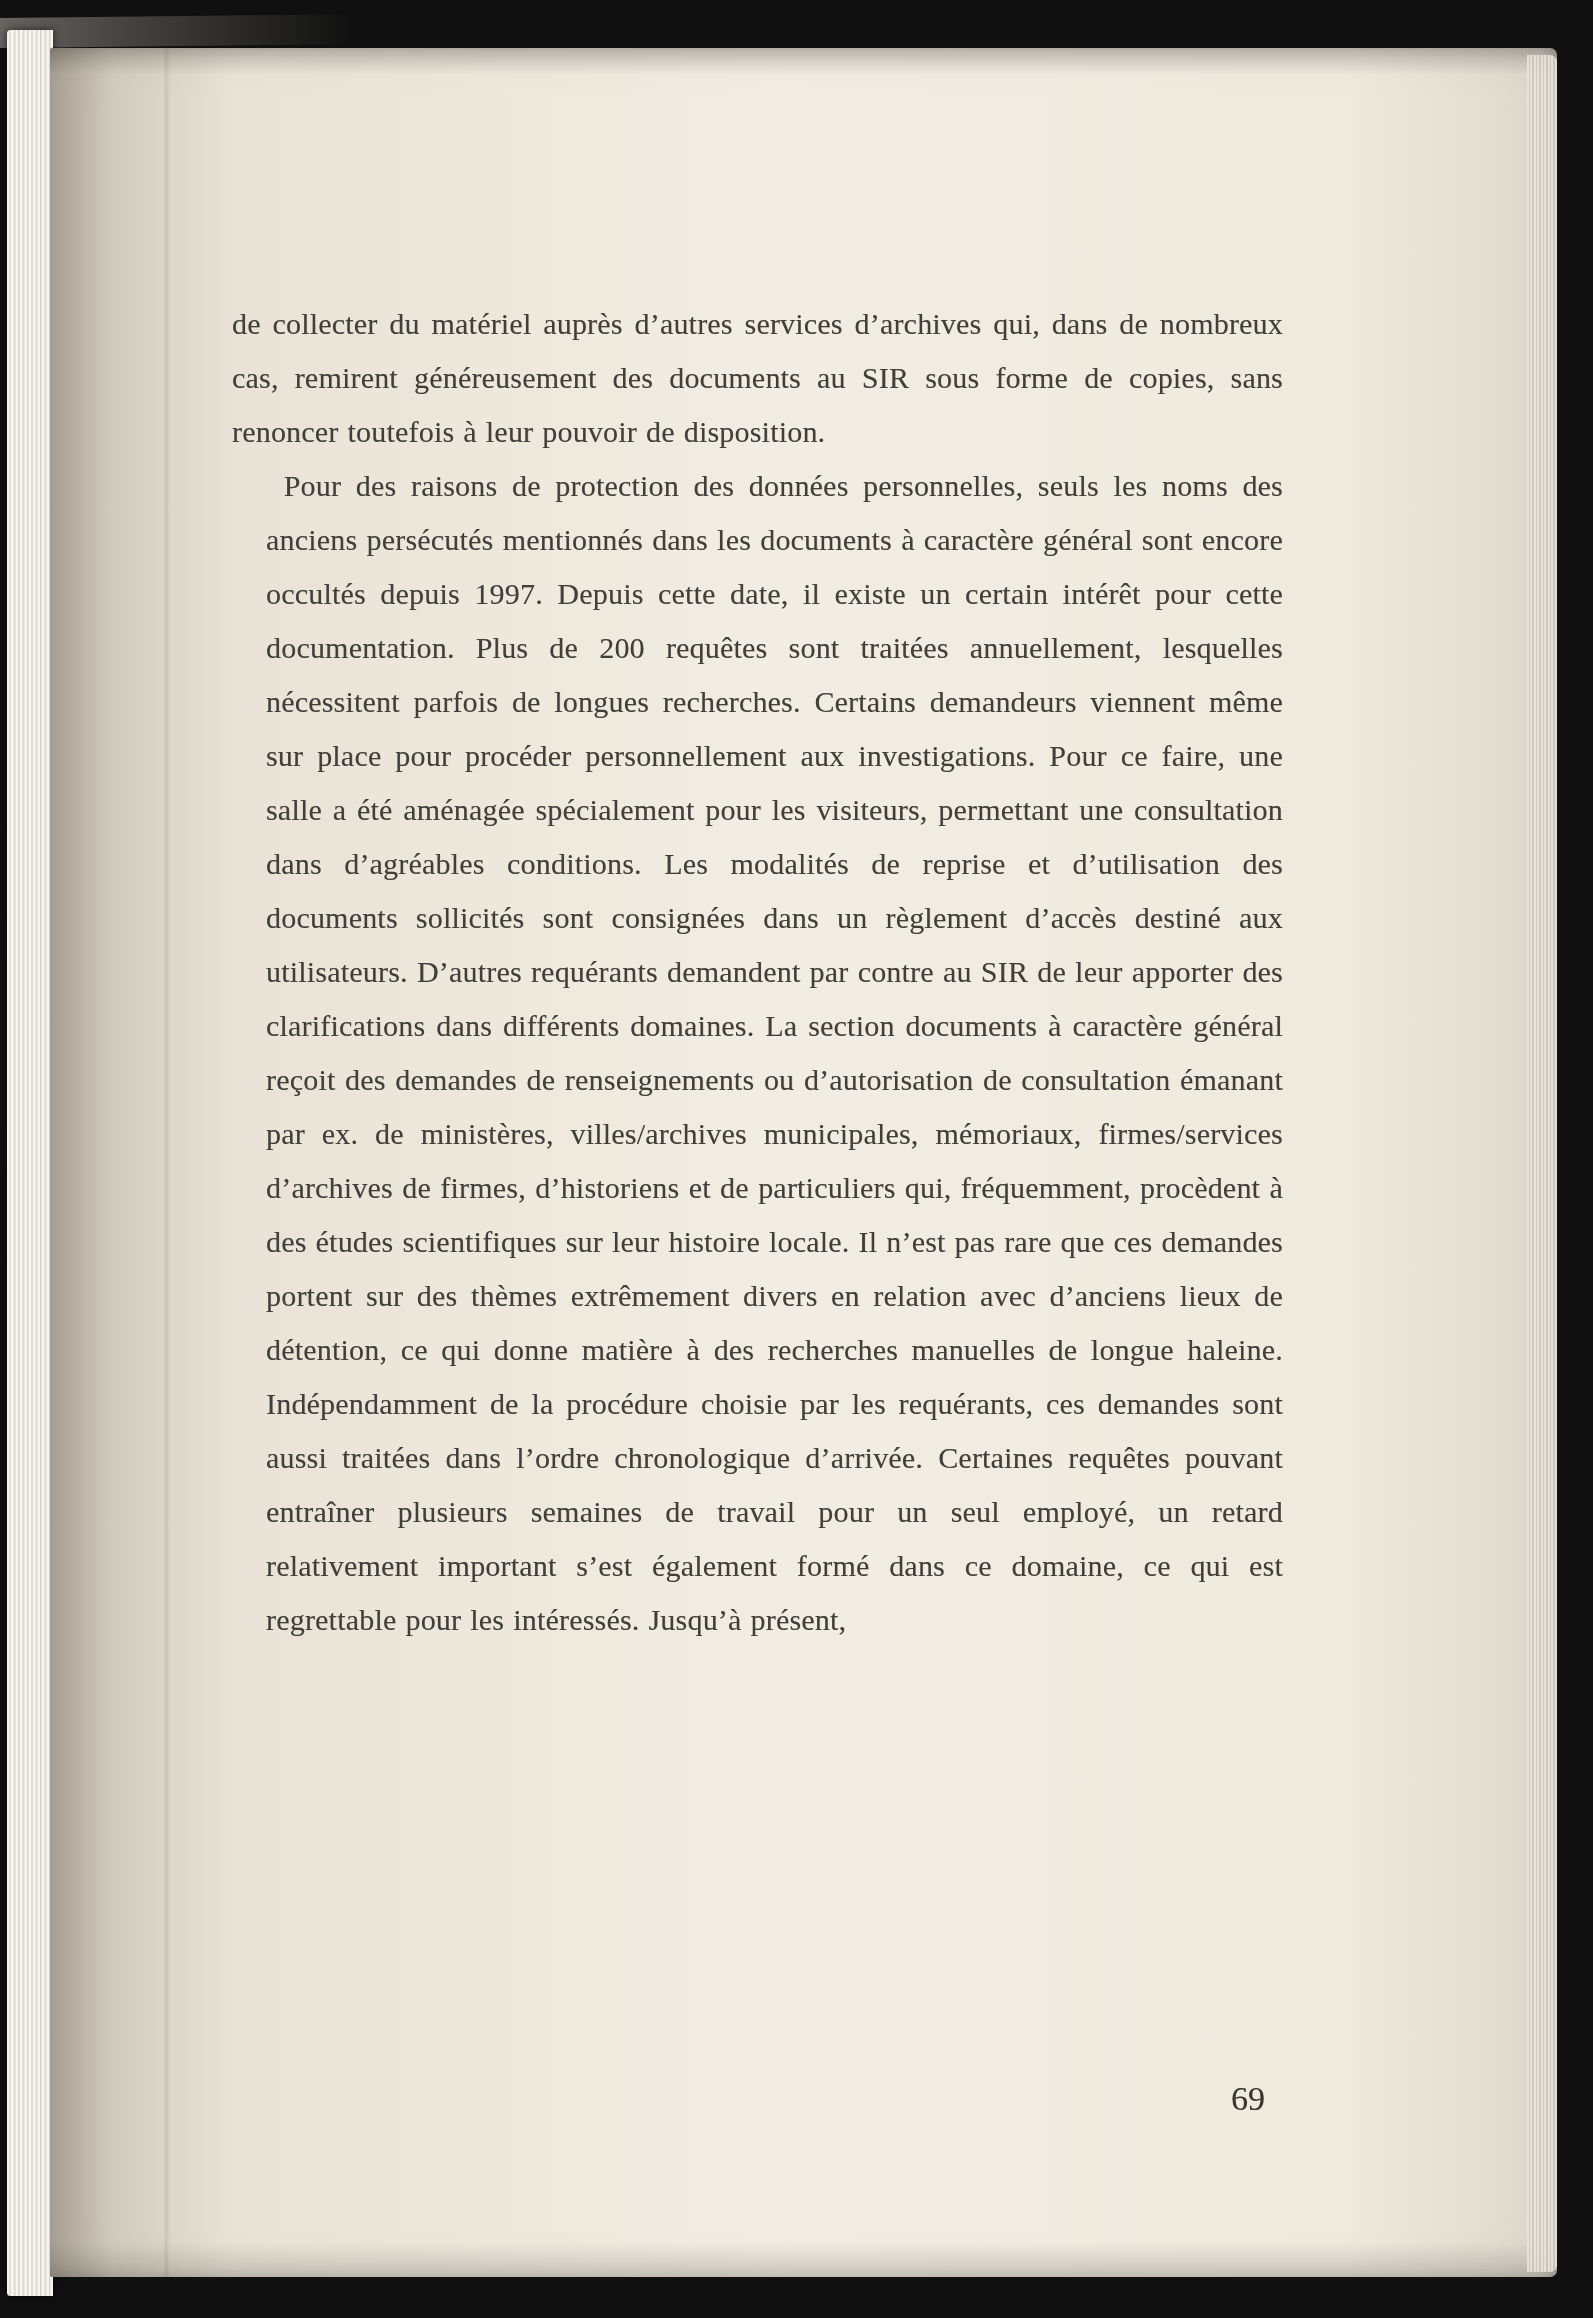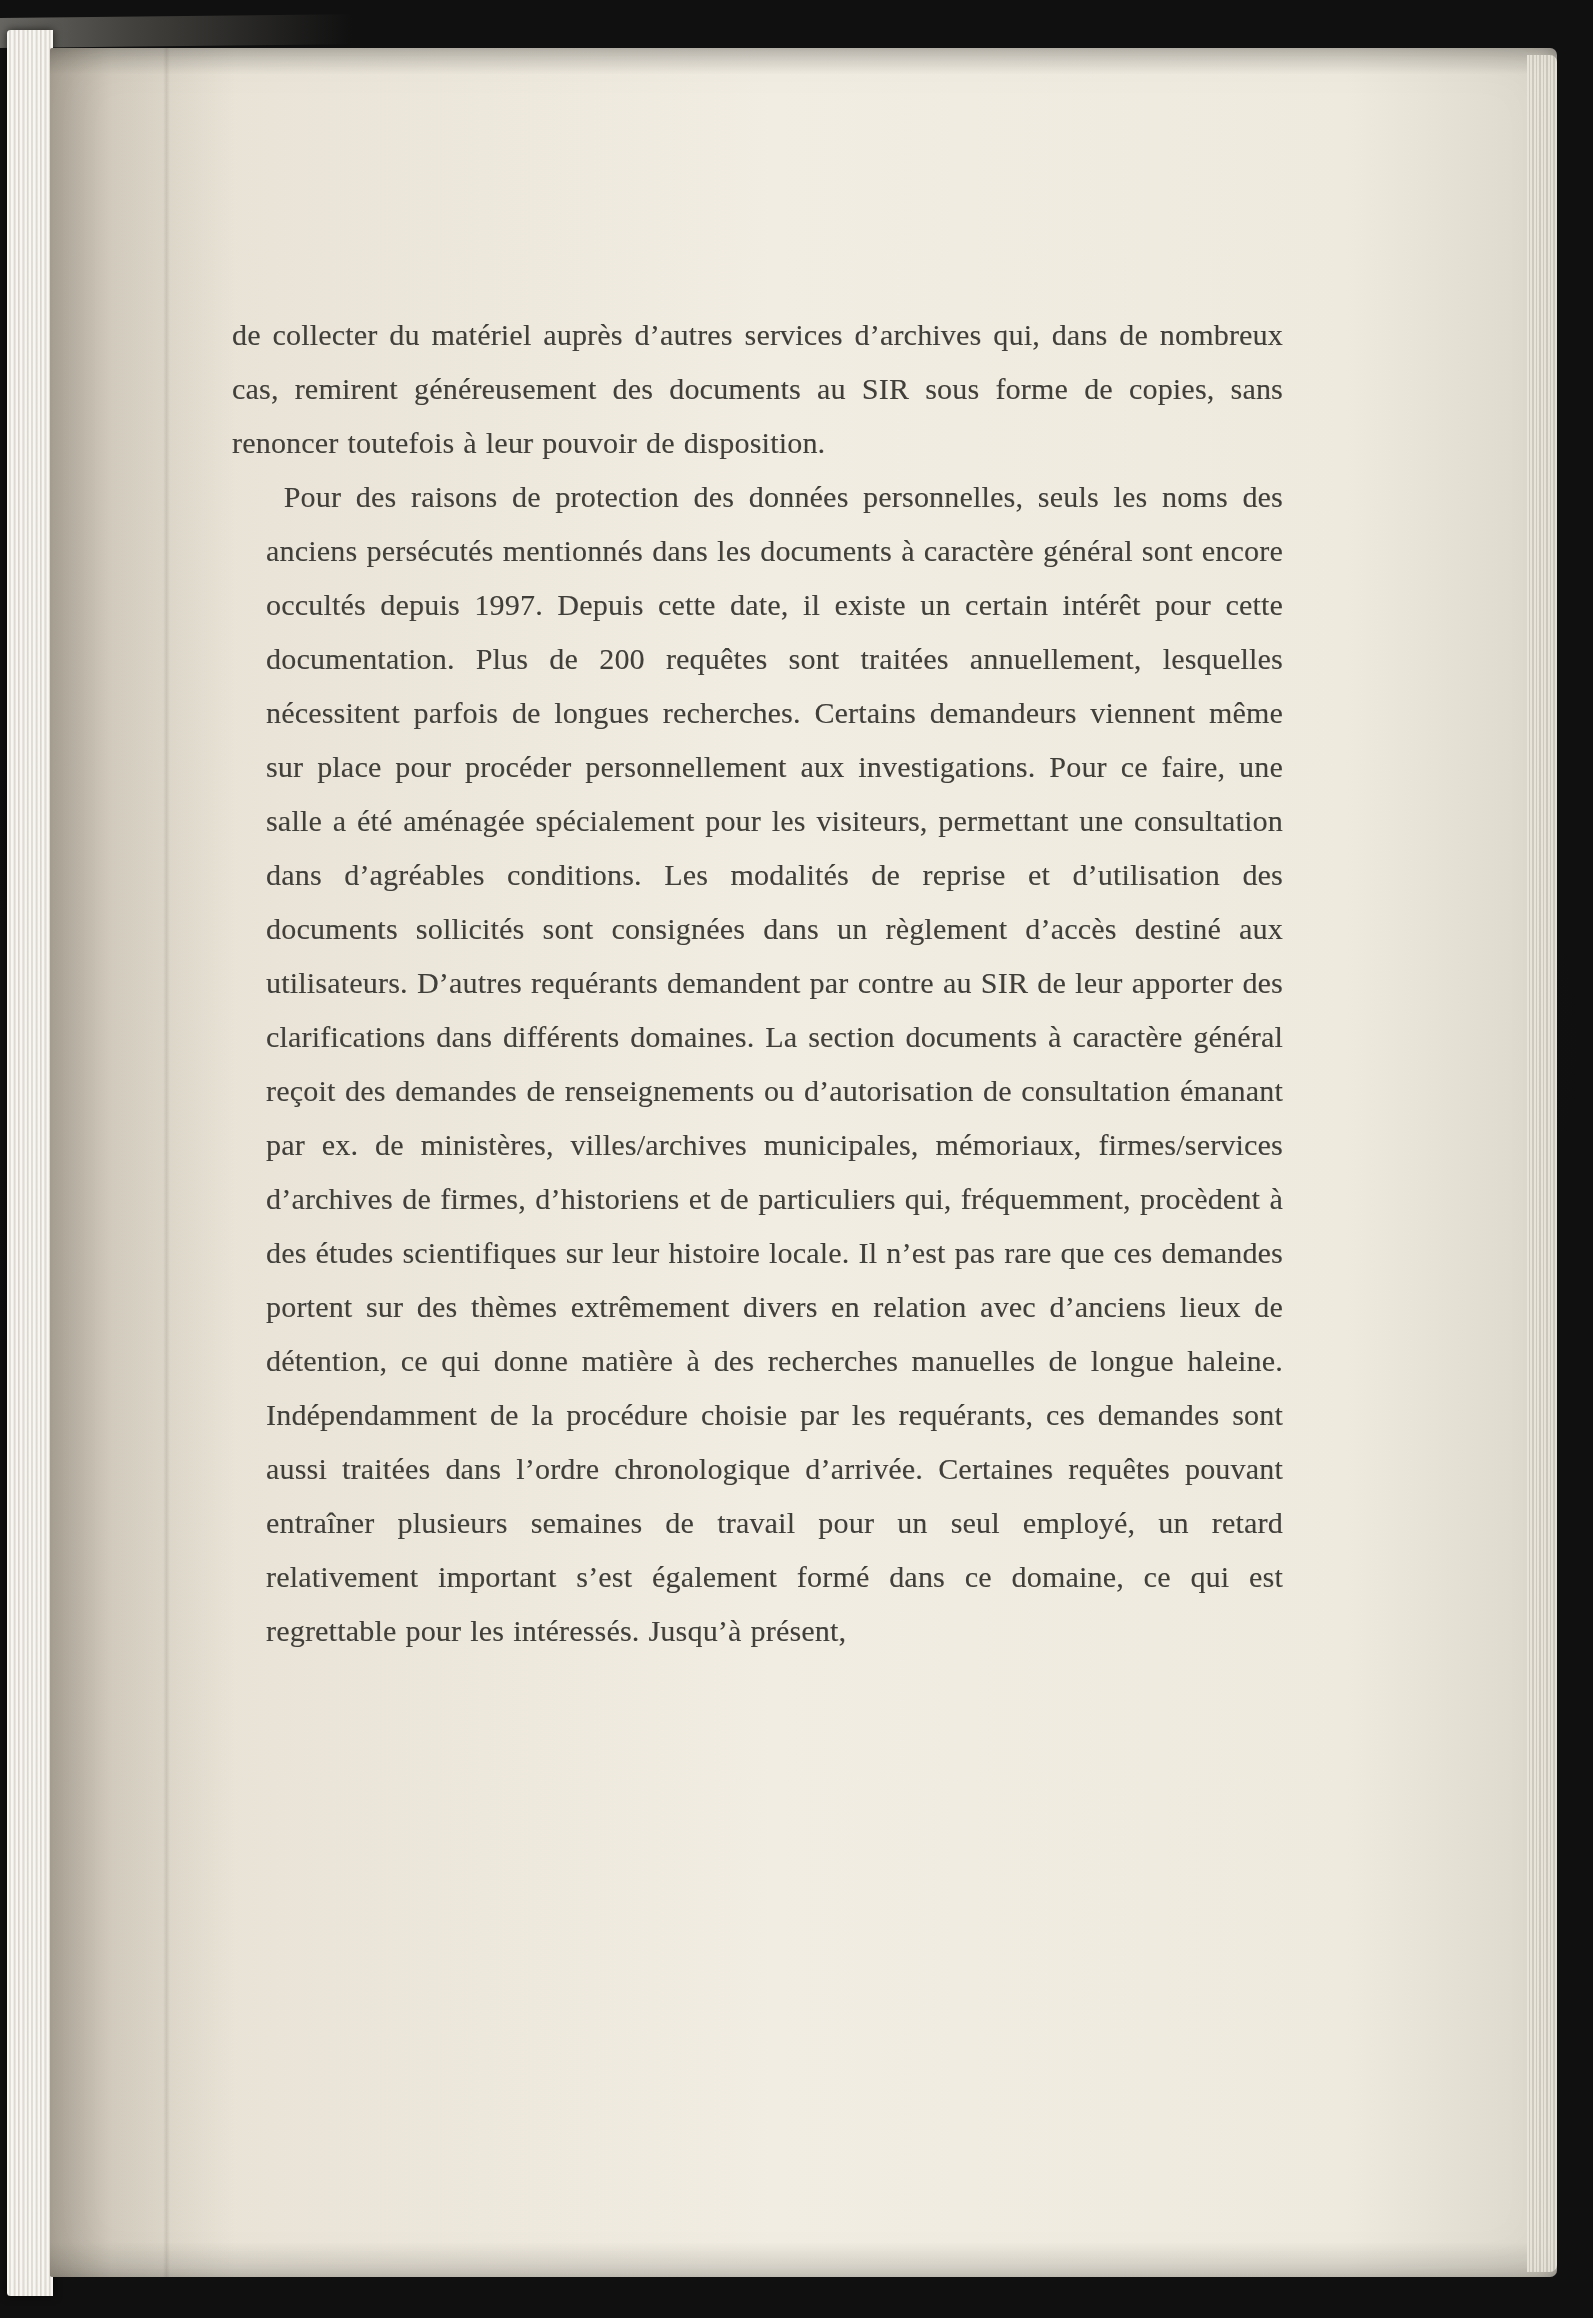--- a/index.html
+++ b/index.html
@@ -80,21 +80,21 @@
       90deg,
       #e9e5db 0px, #e9e5db 1.8px,
       #ccc8be 1.8px, #ccc8be 3.5px
     );
     opacity: 0.9;
   }
   
   .text-block {
     position: absolute;
     left: 232px;
-    top: 308px;
+    top: 297px;
     width: 1051px;
     font-family: "Liberation Serif", "DejaVu Serif", serif;
     font-size: 30px;
     line-height: 54px;
     color: #413f3a;
     text-align: justify;
     letter-spacing: 0.2px;
     word-spacing: 1.3px;
     text-shadow: 0.3px 0.3px 0.6px rgba(64,62,57,0.35);
   }
@@ -130,15 +130,16 @@
   <div class="page">
     <div class="gutter-crease"></div>
     <div class="right-edges"></div>
   </div>
 
   <div class="text-block">
     <p>de collecter du matériel auprès d’autres services d’archives qui, dans de nombreux cas, remirent généreusement des documents au SIR sous forme de copies, sans renoncer toutefois à leur pouvoir de disposition.</p>
     <p class="indented">Pour des raisons de protection des données personnelles, seuls les noms des anciens persécutés mentionnés dans les documents à caractère général sont encore occultés depuis 1997. Depuis cette date, il existe un certain intérêt pour cette documentation. Plus de 200 requêtes sont traitées annuellement, lesquelles nécessitent parfois de longues recherches. Certains demandeurs viennent même sur place pour procéder personnellement aux investigations. Pour ce faire, une salle a été aménagée spécialement pour les visiteurs, permettant une consultation dans d’agréables conditions. Les modalités de reprise et d’utilisation des documents sollicités sont consignées dans un règlement d’accès destiné aux utilisateurs. D’autres requérants demandent par contre au SIR de leur apporter des clarifications dans différents domaines. La section documents à caractère général reçoit des demandes de renseignements ou d’autorisation de consultation émanant par ex. de ministères, villes/archives municipales, mémoriaux, firmes/services d’archives de firmes, d’historiens et de particuliers qui, fréquemment, procèdent à des études scientifiques sur leur histoire locale. Il n’est pas rare que ces demandes portent sur des thèmes extrêmement divers en relation avec d’anciens lieux de détention, ce qui donne matière à des recherches manuelles de longue haleine. Indépendamment de la procédure choisie par les requérants, ces demandes sont aussi traitées dans l’ordre chronologique d’arrivée. Certaines requêtes pouvant entraîner plusieurs semaines de travail pour un seul employé, un retard relativement important s’est également formé dans ce domaine, ce qui est regrettable pour les intéressés. Jusqu’à présent,</p>
   </div>
 
+  <div class="page-number">69</div>
 
 </div>
 
 
 </body></html>

